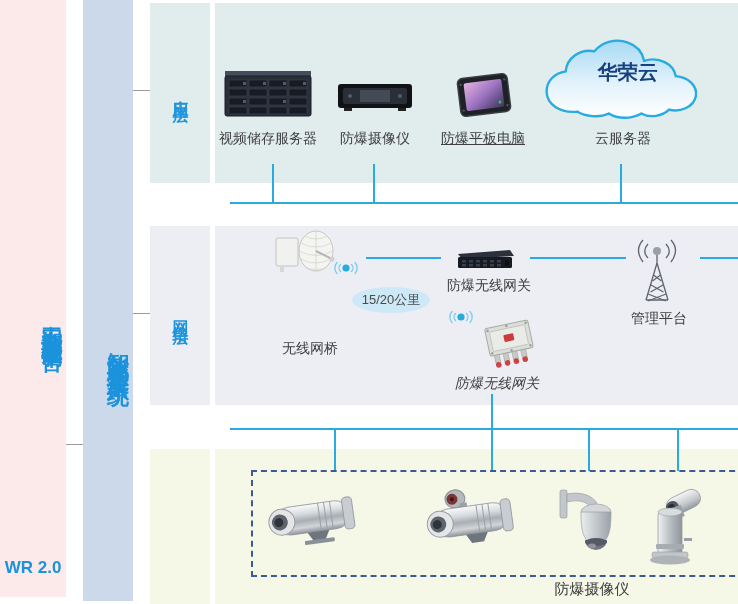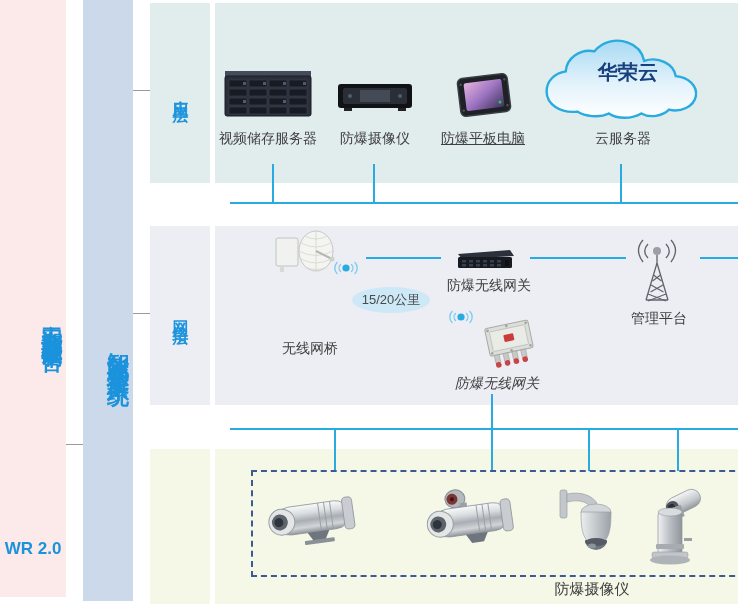--- a/index.html
+++ b/index.html
@@ -8,21 +8,21 @@
   .abs{position:absolute;}
   .band{position:absolute;top:0;}
   .band-pink{left:0;width:66px;height:597px;background:#fce9e9;}
   .band-blue{left:83px;width:50px;height:601px;background:#ccd9eb;}
   .vtitle{position:absolute;writing-mode:vertical-rl;text-orientation:upright;
           font-weight:bold;color:#1b93dc;white-space:nowrap;}
   .band-pink-title{left:0;width:66px;top:308px;font-size:21px;letter-spacing:3px;text-align:center;
                    display:flex;justify-content:center;}
   .band-blue-title{left:83px;width:50px;top:334px;font-size:22px;letter-spacing:4px;
                    display:flex;justify-content:center;}
-  .wr{position:absolute;left:0;top:539px;width:66px;text-align:center;
+  .wr{position:absolute;left:0;top:558px;width:66px;text-align:center;
       font-weight:bold;font-size:17px;color:#1b93dc;}
   .cell{position:absolute;}
   .app-bg{background:#e1ecec;}
   .net-bg{background:#ededf4;}
   .cam-bg{background:#f5f8e7;}
   .layer-label{display:flex;align-items:center;justify-content:center;
                writing-mode:vertical-rl;text-orientation:upright;
                color:#1e95dd;font-weight:bold;font-size:16px;letter-spacing:5px;}
   .gline{position:absolute;height:1px;background:#9b9b9b;}
   .bline{position:absolute;background:#29abe2;}

